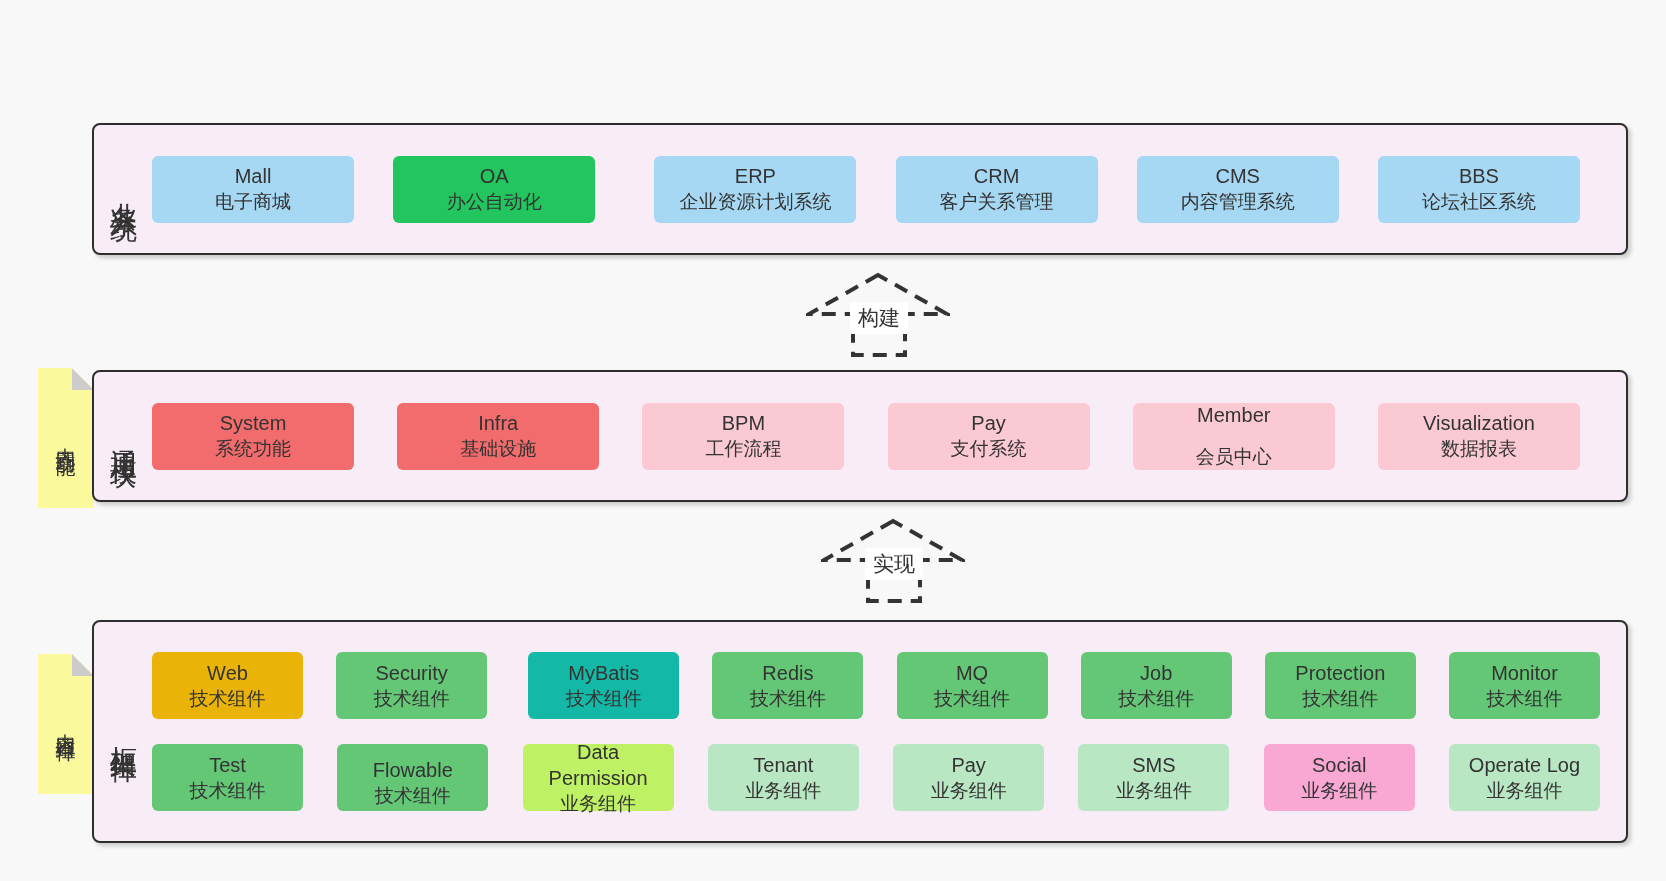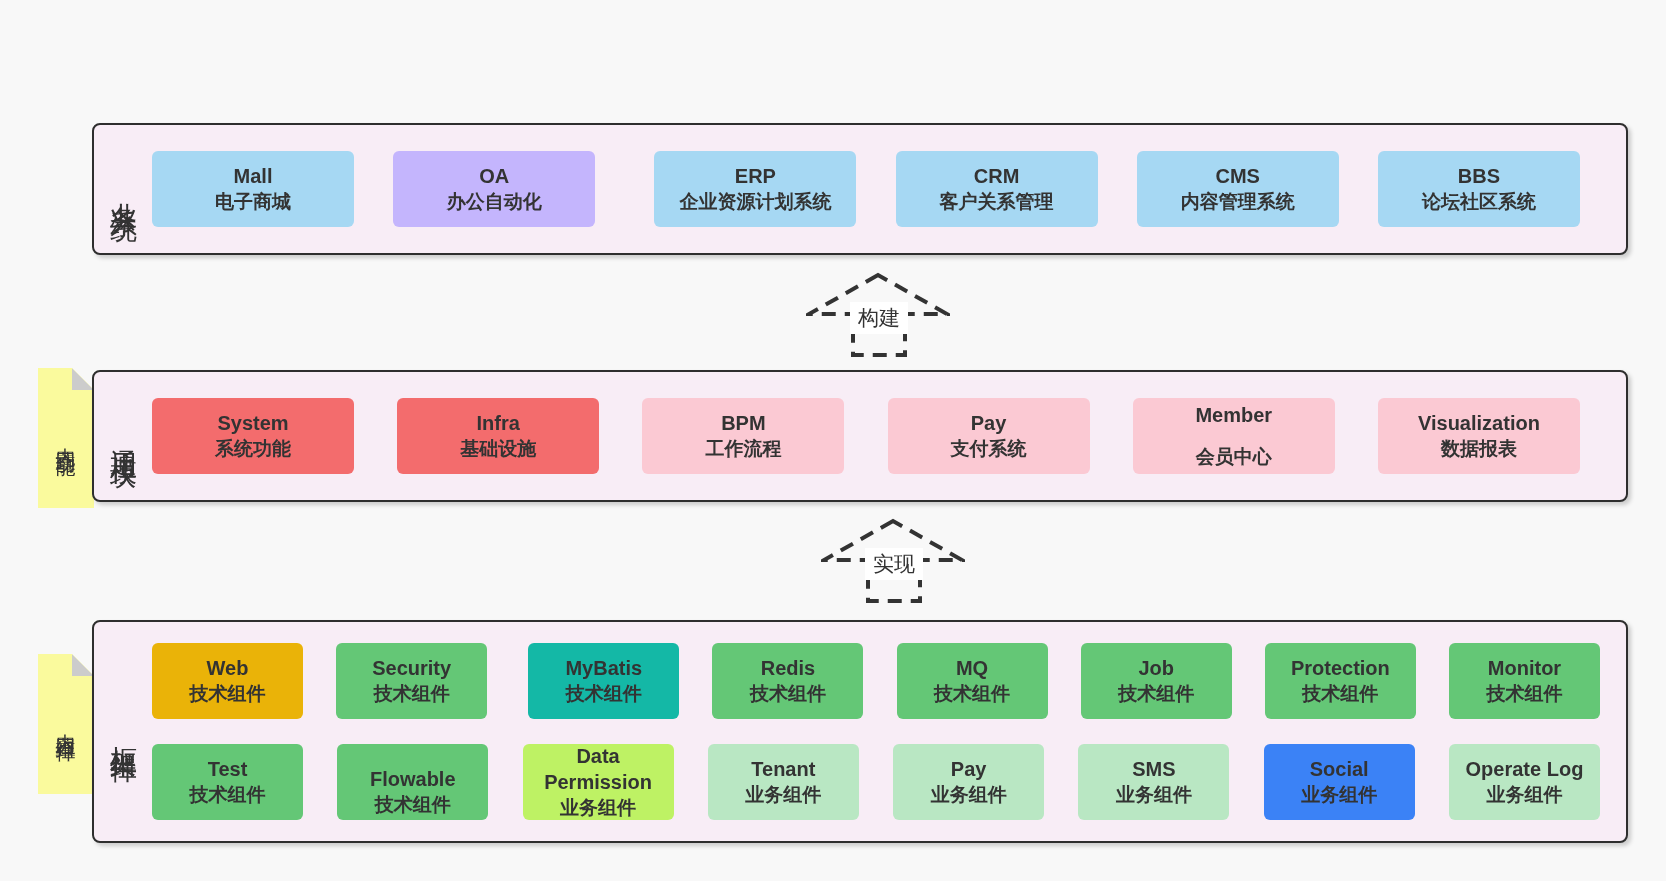--- a/index.html
+++ b/index.html
@@ -50,27 +50,26 @@
   .band-3 .band-content { margin-right:26px; gap:25px; }
 
   .row {
     display:flex;
     justify-content:space-between;
     align-items:center;
   }
   
   .box {
     box-sizing:border-box;
-    height:76px;
+    height:67px;
     border-radius:6px;
     display:flex; flex-direction:column;
     align-items:center; justify-content:center;
     text-align:center;
     padding:2px 8px;
-    font-weight:bold;
   }
   .row-w6 .box { width:202px; }
   .row-w8 .box { width:151px; }
   .box-name { font-size:20px; line-height:26px; color:#333; }
   .box-desc { font-size:19px; line-height:26px; color:#333; }
 
   
   .note {
     position:absolute;
     left:38px; width:56px; height:140px;
@@ -117,21 +116,21 @@
   <div class="band band-1">
     <div class="band-label">
       <span>业务系统</span>
     </div>
     <div class="band-content">
       <div class="row row-w6">
           <div class="box" style="background: rgb(166, 216, 243);">
             <div class="box-name">Mall</div>
             <div class="box-desc">电子商城</div>
           </div>
-          <div class="box" style="background: #c4b5fd;">
+          <div class="box" style="background: #22c55e;">
             <div class="box-name">OA</div>
             <div class="box-desc">办公自动化</div>
           </div>
           <div class="box" style="background: rgb(166, 216, 243); margin-left: 20px;">
             <div class="box-name">ERP</div>
             <div class="box-desc">企业资源计划系统</div>
           </div>
           <div class="box" style="background: rgb(166, 216, 243);">
             <div class="box-name">CRM</div>
             <div class="box-desc">客户关系管理</div>
@@ -251,21 +250,21 @@
             <div class="box-desc">业务组件</div>
           </div>
           <div class="box" style="background: rgb(185, 231, 195);">
             <div class="box-name">Pay</div>
             <div class="box-desc">业务组件</div>
           </div>
           <div class="box" style="background: rgb(185, 231, 195);">
             <div class="box-name">SMS</div>
             <div class="box-desc">业务组件</div>
           </div>
-          <div class="box" style="background: #3b82f6;">
+          <div class="box" style="background: #f9a8d4;">
             <div class="box-name">Social</div>
             <div class="box-desc">业务组件</div>
           </div>
           <div class="box" style="background: rgb(185, 231, 195);">
             <div class="box-name">Operate Log</div>
             <div class="box-desc">业务组件</div>
           </div>
         </div>
     </div>
   </div>

